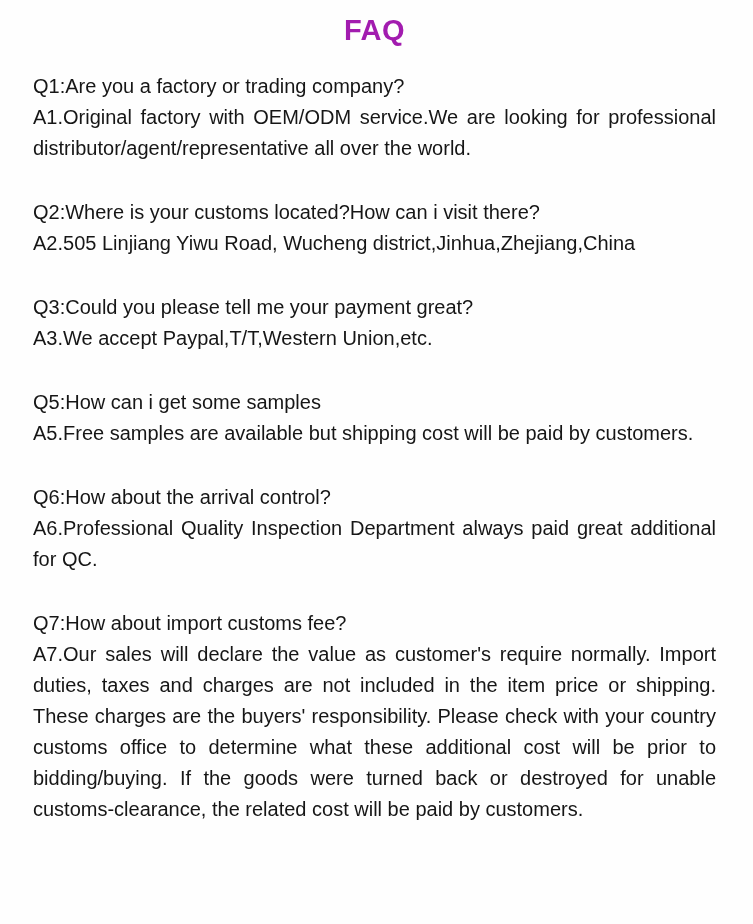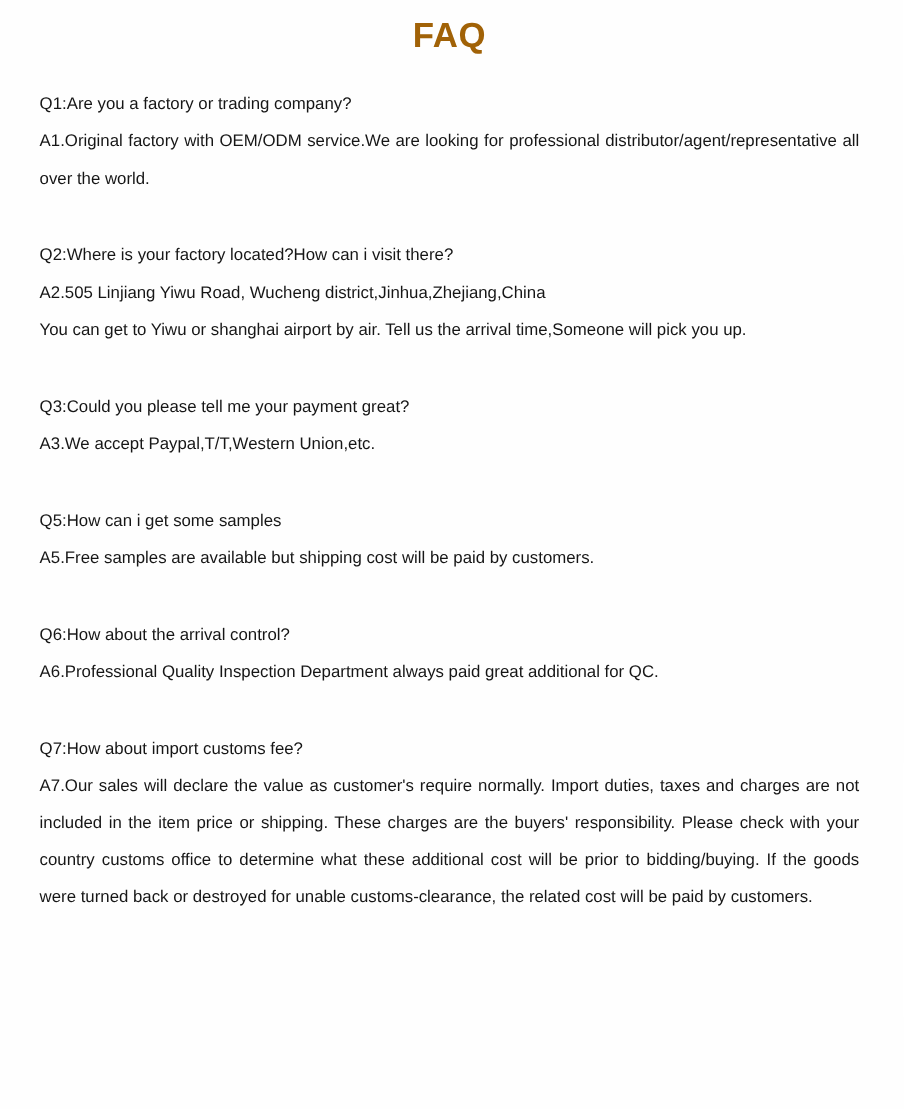--- a/index.html
+++ b/index.html
@@ -22,31 +22,31 @@
     padding: 12px 37px 10px 33px;
     background: #fefefe;
   }
   .page-title {
     margin: 0 0 23px 0;
     text-align: center;
     font-size: 29px;
     font-weight: bold;
     letter-spacing: 0.5px;
     line-height: 36px;
-    color: #a16207;
+    color: #a21caf;
   }
   .faq-item {
     margin: 0 0 33px 0;
   }
   .faq-item:last-child {
     margin-bottom: 16px;
   }
   .q, .a {
     margin: 0;
-    font-size: 14px;
+    font-size: 20px;
     line-height: 31px;
   }
   .q {
     white-space: pre-wrap; 
   }
   .a {
     text-align: justify;
   }
 </style>
 </head>
@@ -55,23 +55,22 @@
 <div class="page">
 
   <h1 class="page-title">FAQ</h1>
 
   <div class="faq-item">
     <p class="q">Q1:Are you a factory or trading company?</p>
     <p class="a">A1.Original factory with OEM/ODM service.We are looking for professional distributor/agent/representative all over the world.</p>
   </div>
 
   <div class="faq-item">
-    <p class="q">Q2:Where is your factory located?How can i visit there?</p>
+    <p class="q">Q2:Where is your customs located?How can i visit there?</p>
     <p class="a">A2.505 Linjiang Yiwu Road, Wucheng district,Jinhua,Zhejiang,China</p>
-    <p class="a">You can get to Yiwu or shanghai airport by air. Tell us the arrival time,Someone will pick you up.</p>
   </div>
 
   <div class="faq-item">
     <p class="q">Q3:Could you please tell me your payment great?</p>
     <p class="a">A3.We accept Paypal,T/T,Western Union,etc.</p>
   </div>
 
   <div class="faq-item">
   </div>
 

